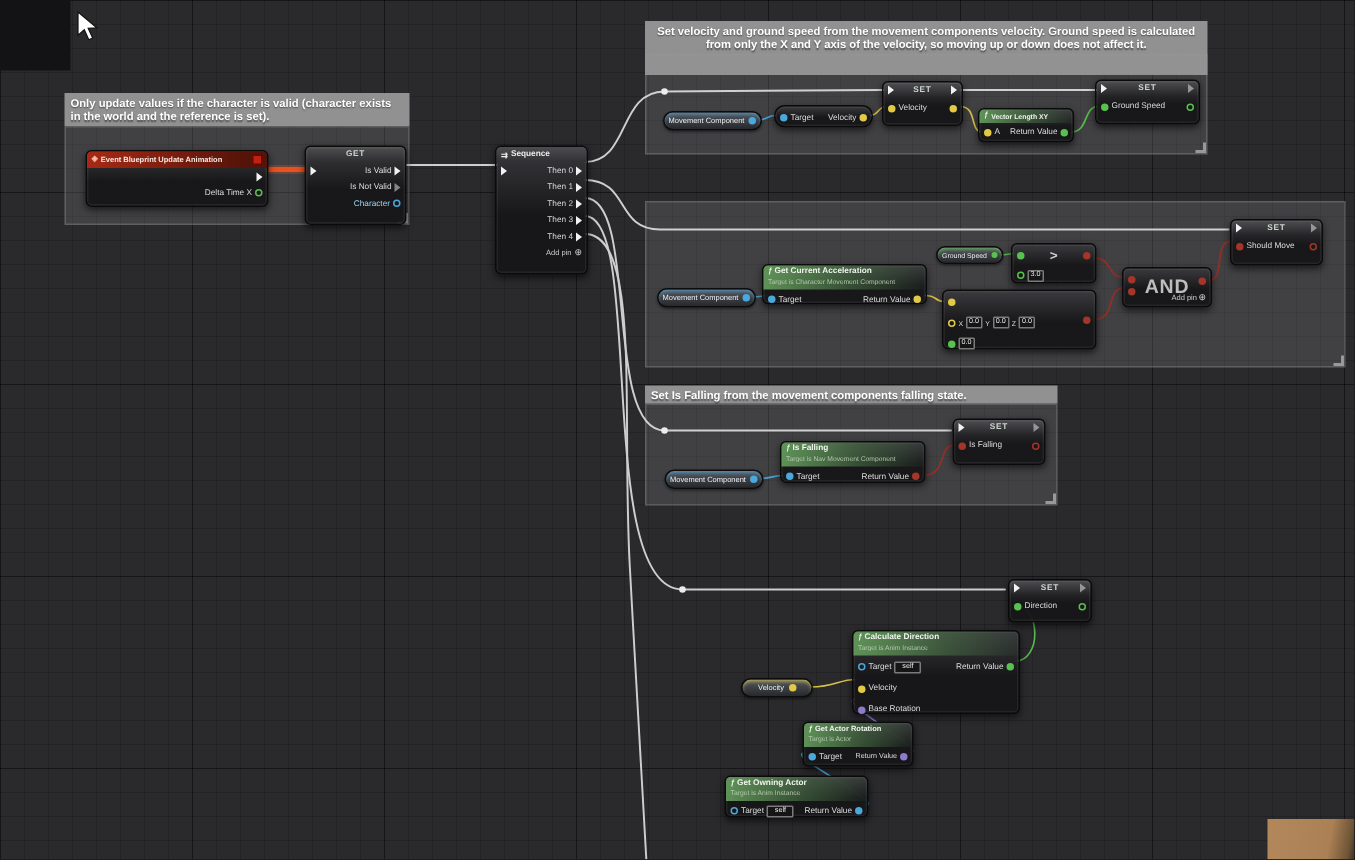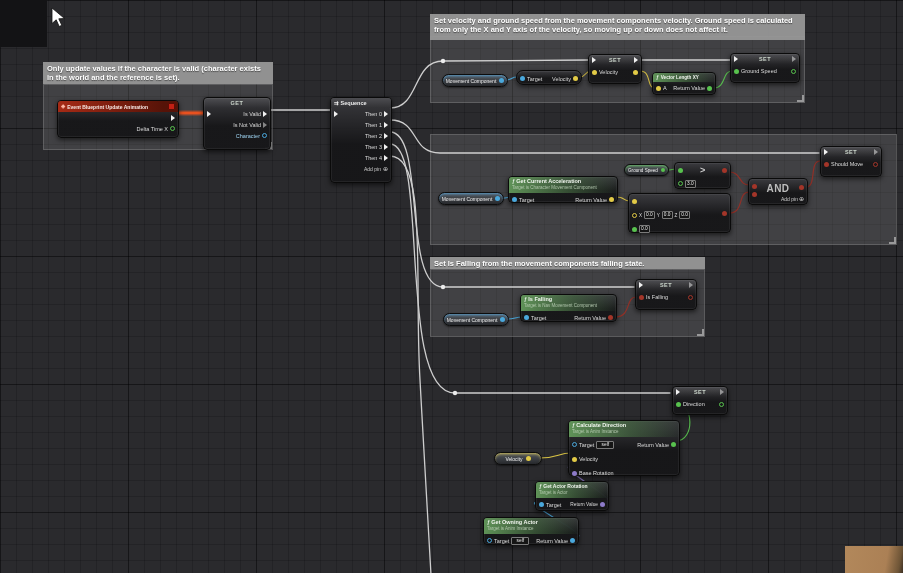--- a/index.html
+++ b/index.html
@@ -39,21 +39,21 @@
   .d-red-f{background:#a33529;}.d-red-h{border:1px solid #a33529;}
   .d-pur-f{background:#8d7ac8;}
   .tri{width:0;height:0;border-top:3px solid transparent;border-bottom:3px solid transparent;border-left:4.5px solid #f2f2f2;flex:none;}
   .tri.h{opacity:.5;}
   .valbox{border:1px solid #7b7b7b;background:#151515;color:#e9e9e9;font-size:4.8px;line-height:6px;padding:0 1px;border-radius:1px;white-space:nowrap;}
   .capsule{position:absolute;z-index:3;display:flex;align-items:center;justify-content:center;gap:3px;border-radius:7px;background:linear-gradient(180deg,#53575d,#26282c);border:1px solid #0c0c0c;font-size:5.5px;color:#efefef;box-sizing:border-box;}
   .cap-b{box-shadow:inset 0 2px 3px -1px rgba(90,170,225,.8),0 1px 2px rgba(0,0,0,.5);}
   .cap-g{box-shadow:inset 0 2px 3px -1px rgba(110,215,110,.8),0 1px 2px rgba(0,0,0,.5);}
   .cap-y{box-shadow:inset 0 2px 3px -1px rgba(225,205,90,.85),0 1px 2px rgba(0,0,0,.5);}
   .opglyph{font-size:9px;font-weight:bold;color:#cfcfcf;line-height:9px;}
-  .andtxt{font-size:10px;font-weight:bold;color:#bdbdbd;letter-spacing:.5px;}
+  .andtxt{font-size:13px;font-weight:bold;color:#bdbdbd;letter-spacing:.5px;}
   .addpin{font-size:5px;color:#cdcdcd;}
   .plus{font-size:6px;color:#cdcdcd;line-height:6px;}
   .reddot{width:5px;height:5px;background:#c32014;border:1px solid #5d0d06;border-radius:1px;flex:none;}
   .evicon{color:#ffb9a6;font-size:5.5px;line-height:5.5px;}
   .fnicon{color:#eaf4e8;font-size:5px;font-style:italic;font-weight:bold;line-height:5px;}
   svg.wires{position:absolute;left:0;top:0;z-index:2;pointer-events:none;}
   svg.cursor{position:absolute;z-index:10;pointer-events:none;}
 </style>
 </head>
 <body>
@@ -62,21 +62,21 @@
   <div class="corner-dark"></div>
 
   <div class="comment" style="left:43px;top:62px;width:230px;height:88px;">
     <div class="cbody" style="top:22px;"></div>
     <div class="ctitle" style="height:22px;">Only update values if the character is valid (character exists in the world and the reference is set).</div>
     <div class="resize"></div>
   </div>
 
   <div class="comment" style="left:430px;top:14px;width:375px;height:89px;">
     <div class="cbody" style="top:22px;"></div>
-    <div class="ctitle" style="height:26px;">Set velocity and ground speed from the movement components velocity. Ground speed is calculated from only the X and Y axis of the velocity, so moving up or down does not affect it.</div>
+    <div class="ctitle" style="height:36px;text-align:center;">Set velocity and ground speed from the movement components velocity. Ground speed is calculated from only the X and Y axis of the velocity, so moving up or down does not affect it.</div>
     <div class="resize"></div>
   </div>
 
   <div class="comment" style="left:430px;top:112px;width:467px;height:133px;">
     <div class="cbody" style="top:22px;"></div>
     <div class="resize"></div>
   </div>
 
   <div class="comment" style="left:430px;top:257px;width:275px;height:80px;">
     <div class="cbody" style="top:12px;"></div>

